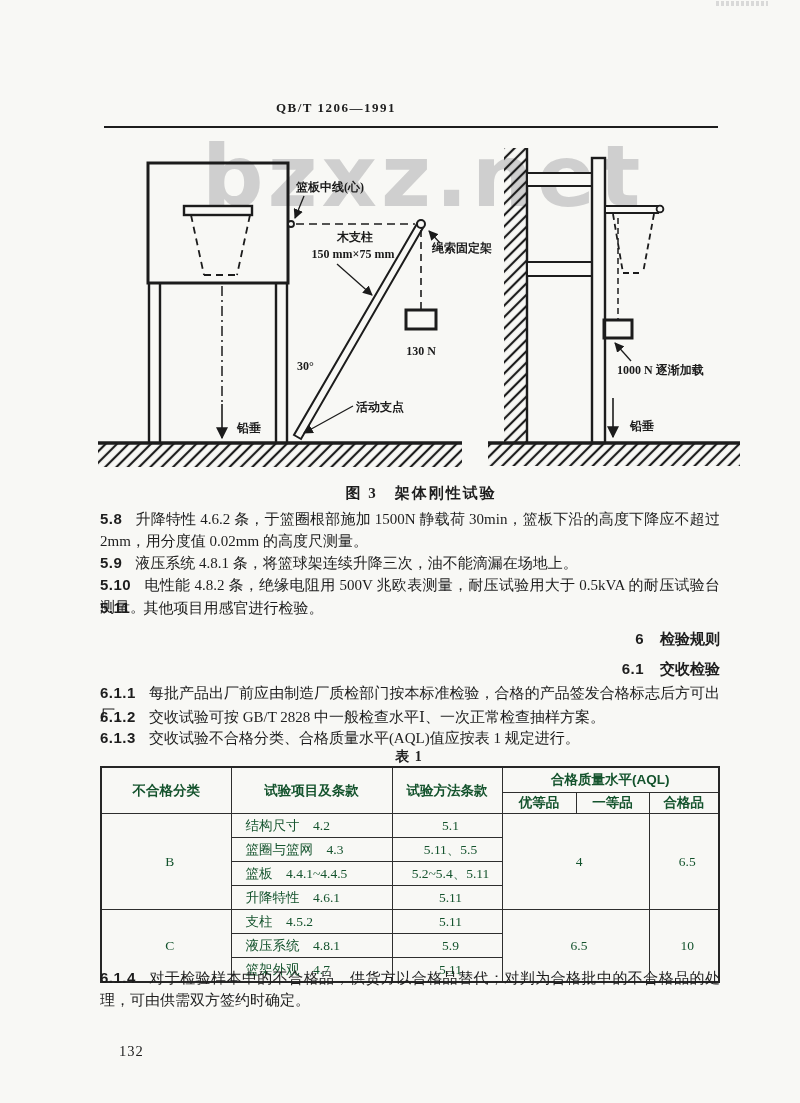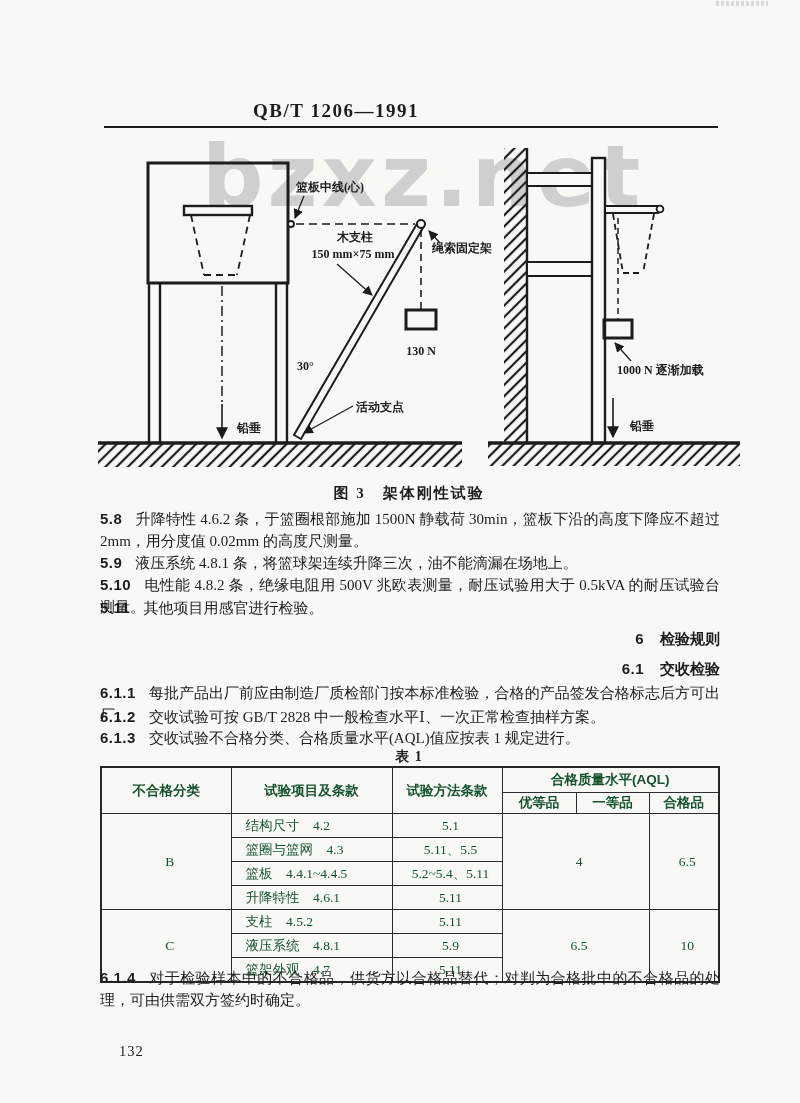--- a/index.html
+++ b/index.html
@@ -13,26 +13,26 @@
     font-family:"DejaVu Sans","Liberation Sans",sans-serif;
     font-weight:bold; font-size:86px; letter-spacing:4px;
     color:#c9c9c9; opacity:.85; white-space:nowrap;
   }
   .scan-artifact {
     position:absolute; left:716px; top:1px; width:52px; height:5px; opacity:.75;
     background:repeating-linear-gradient(90deg,#cfcfcf 0 3px,rgba(0,0,0,0) 3px 5px);
   }
   .doc-header {
     position:absolute; top:100px; left:0; width:672px; text-align:center;
-    font-weight:bold; font-size:19px; letter-spacing:1.5px; z-index:2;
+    font-weight:bold; font-size:13px; letter-spacing:1.5px; z-index:2;
   }
   .header-rule { position:absolute; top:126px; left:104px; width:614px; height:2px; background:#1d1d1d; z-index:2; }
   .figure { position:absolute; left:90px; top:140px; z-index:2; }
   .fig-caption {
-    position:absolute; top:484px; left:100px; width:618px; text-align:center;
+    position:absolute; top:484px; left:112px; width:618px; text-align:center;
     font-weight:bold; font-size:15px; letter-spacing:2px; z-index:2;
   }
   .para { position:absolute; left:100px; width:620px; margin:0; font-size:15px; line-height:22px; text-align:justify; z-index:2; }
   .pnum { font-family:"Liberation Sans","DejaVu Sans",sans-serif; font-weight:bold; margin-right:13px; letter-spacing:.5px; }
   .heading { font-family:"Liberation Sans","DejaVu Sans",sans-serif; font-weight:bold; font-size:15px; text-align:right; }
   .heading .pnum { margin-right:16px; }
   .table-title {
     position:absolute; top:748px; left:100px; width:618px; text-align:center;
     font-weight:bold; font-size:14px; letter-spacing:1px; z-index:2;
   }

